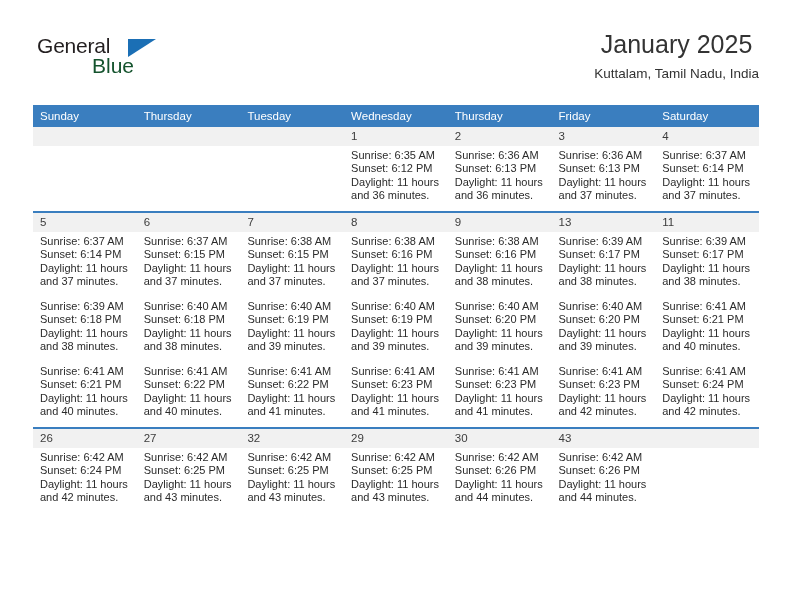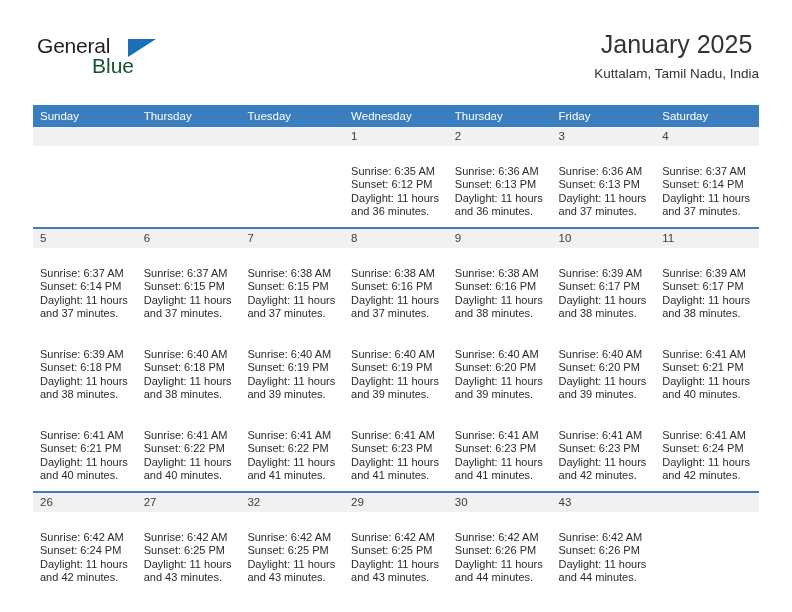--- a/index.html
+++ b/index.html
@@ -115,21 +115,21 @@
     vertical-align: top;
   }
   .daynum-row.first td {
     border-top: none;
   }
 
   .detail-row td {
     background: #ffffff;
     font-size: 11px;
     color: #2b2b2b;
-    padding: 19px 4px 0 7px;
+    padding: 3px 4px 0 7px;
     vertical-align: top;
     height: 62px;
     line-height: 13.4px;
   }
 
   .cell-line { display: block; }
 </style>
 </head>
 <body>
 
@@ -226,21 +226,21 @@
           <span class="cell-line">and 37 minutes.</span>
         </td>
       </tr>
 
       <tr class="daynum-row">
         <td>5</td>
         <td>6</td>
         <td>7</td>
         <td>8</td>
         <td>9</td>
-        <td>10</td>
+        <td>13</td>
         <td>11</td>
       </tr>
       <tr class="detail-row">
         <td>
           <span class="cell-line">Sunrise: 6:37 AM</span>
           <span class="cell-line">Sunset: 6:14 PM</span>
           <span class="cell-line">Daylight: 11 hours</span>
           <span class="cell-line">and 37 minutes.</span>
         </td>
         <td>

